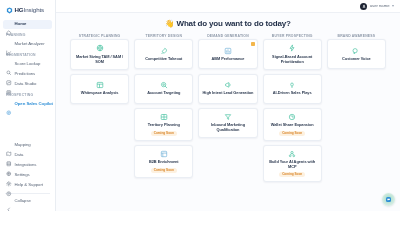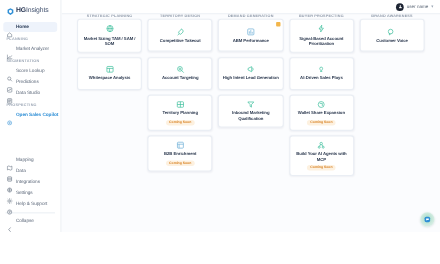--- a/index.html
+++ b/index.html
@@ -300,20 +300,24 @@
           <circle cx="8" cy="5.6" r="2.7"></circle>
           <path d="M2.6 14 a5.4 5.4 0 0 1 10.8 0 Z"></path>
         </svg>
       </div>
       <span class="user-name">user name</span>
       <span class="caret-dn"></span>
     </header>
 
     <div class="content">
 
+      <h1 class="page-title">
+        <span class="wave">👋</span>
+        <span>What do you want to do today?</span>
+      </h1>
 
       <div class="grid">
         <div class="col-head">STRATEGIC PLANNING</div>
         <div class="col-head">TERRITORY DESIGN</div>
         <div class="col-head">DEMAND GENERATION</div>
         <div class="col-head">BUYER PROSPECTING</div>
         <div class="col-head">BRAND AWARENESS</div>
       </div>
 
       <div class="grid" id="card-grid">

